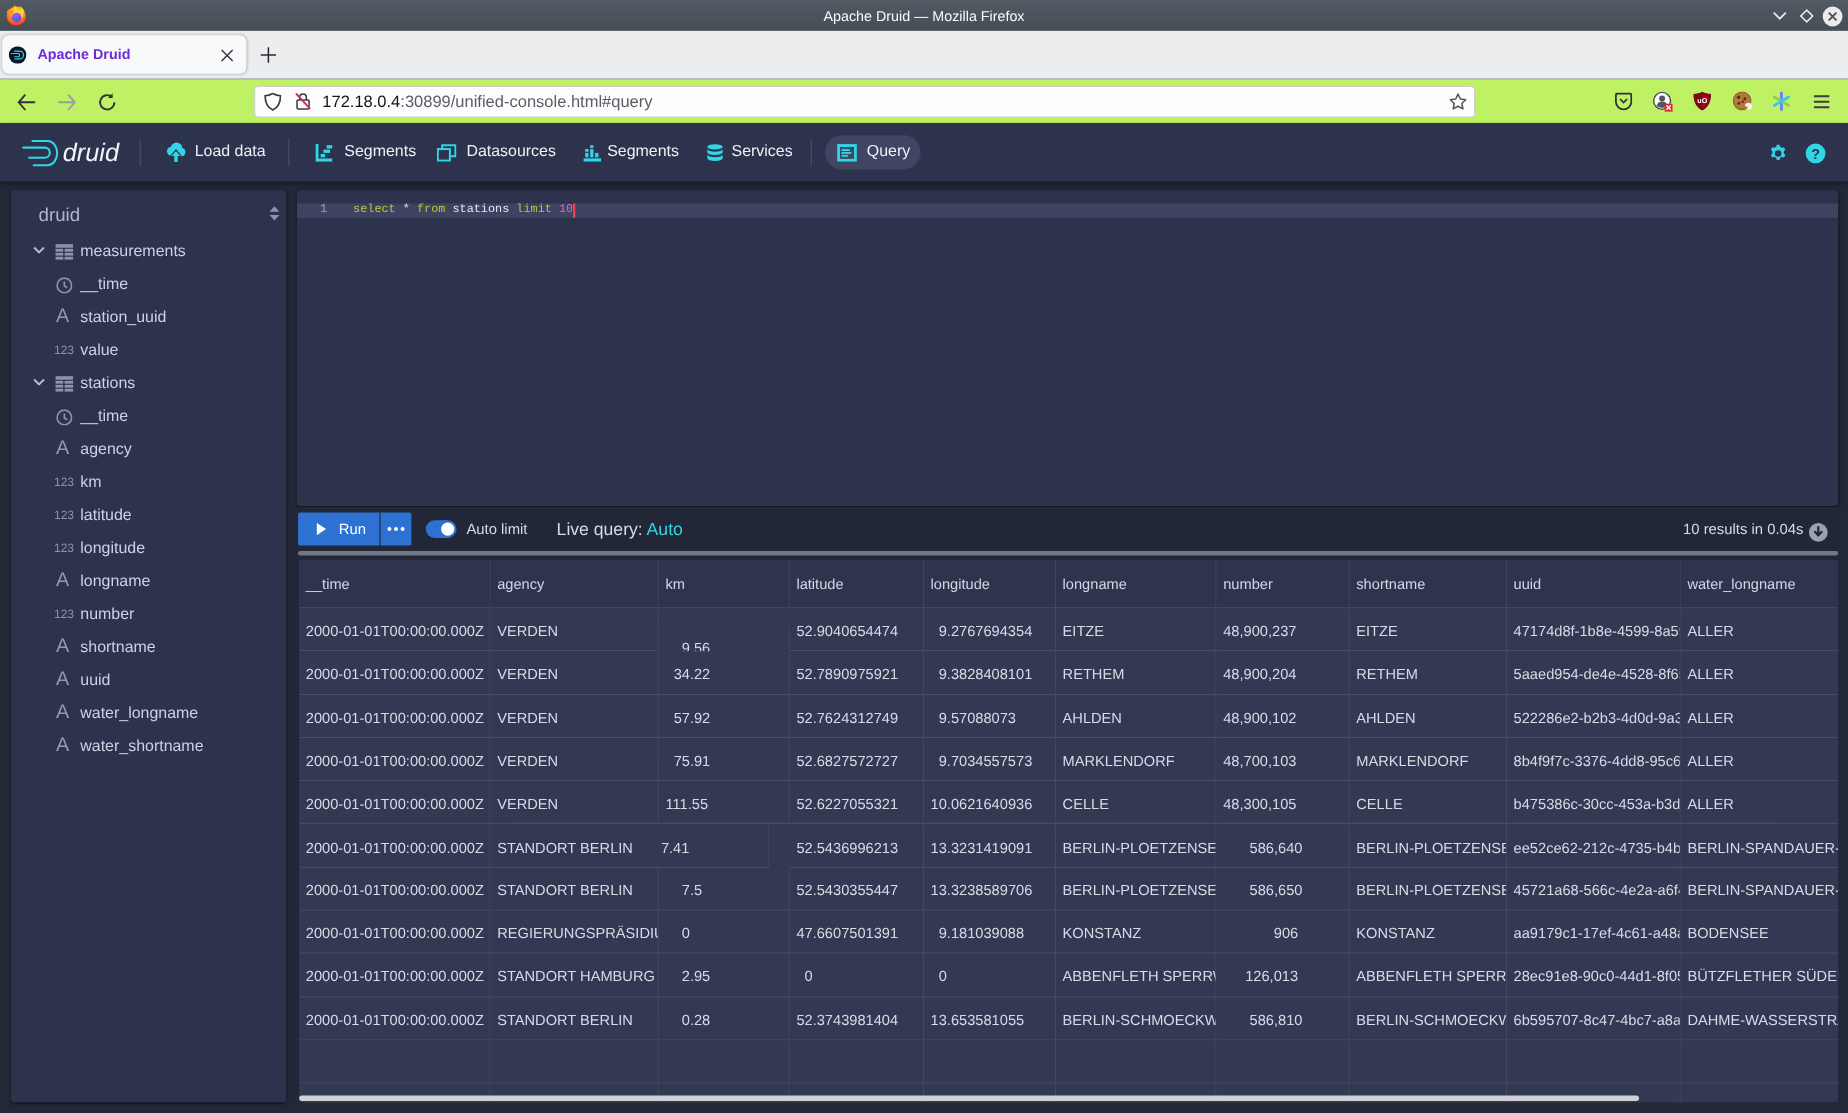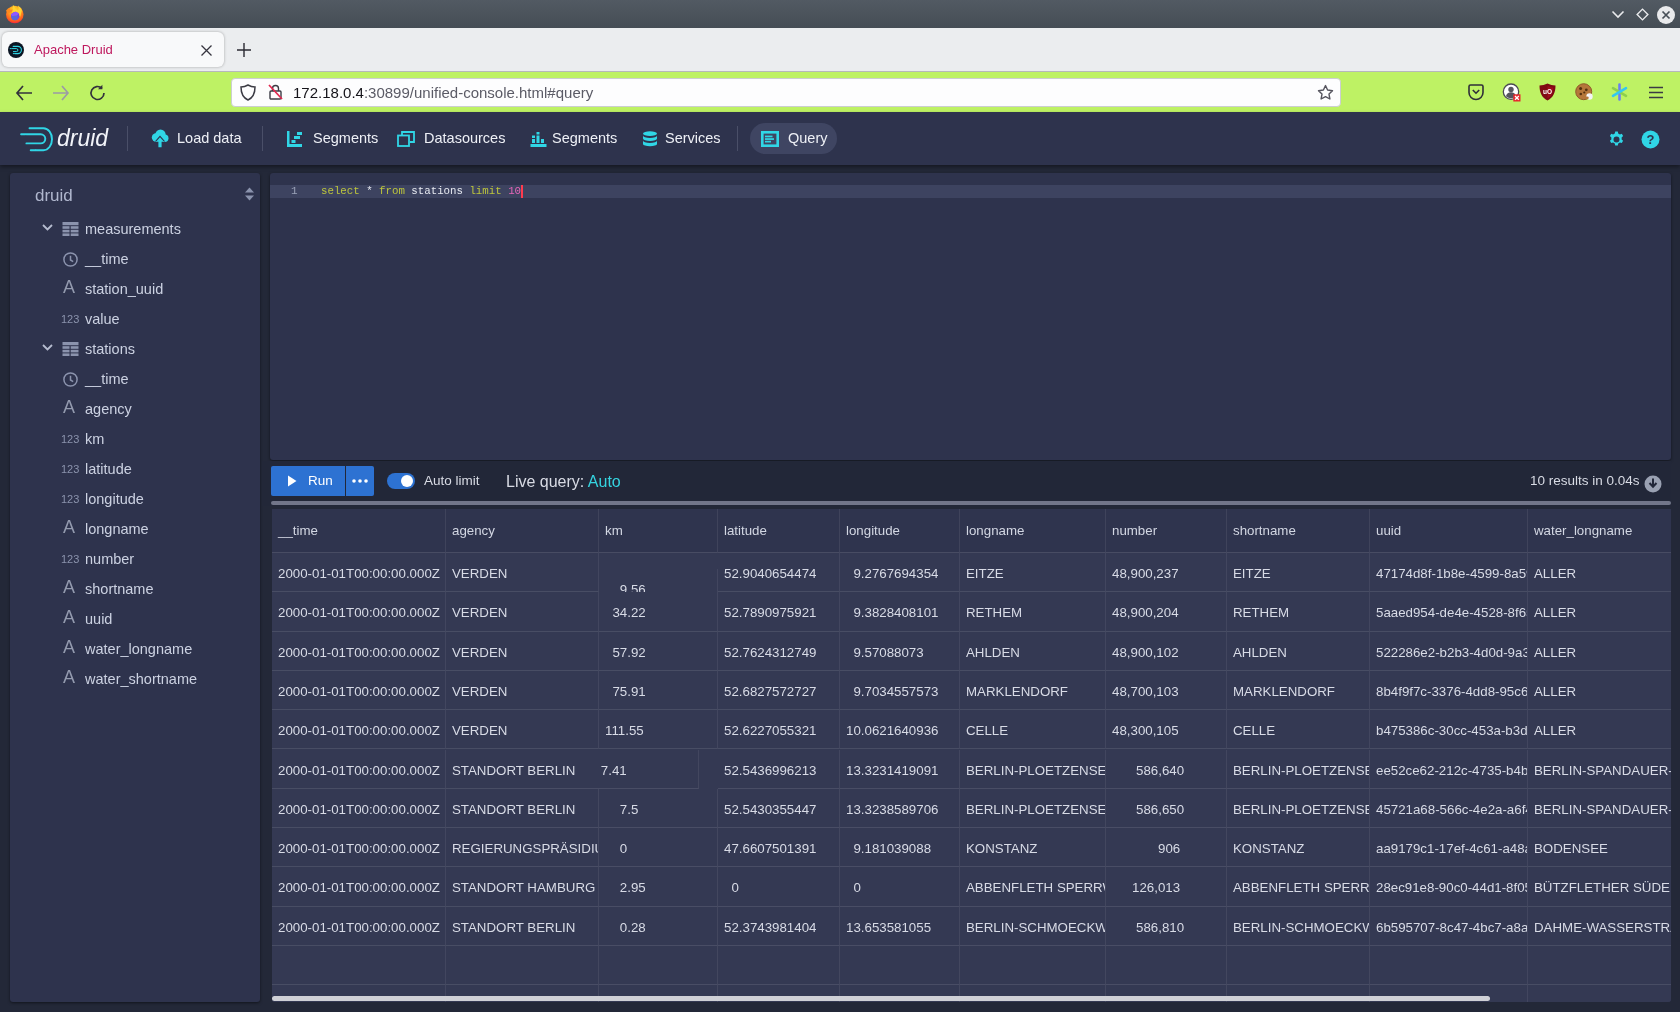--- a/index.html
+++ b/index.html
@@ -9,21 +9,21 @@
 
 
 #titlebar { position:absolute; left:0; top:0; width:1680px; height:28px;
   background:linear-gradient(#525a63,#454d55); }
 #titletext { position:absolute; top:7px; width:100%; text-align:center;
   color:#fbfbfe; font-size:13px; }
 #tabbar { position:absolute; left:0; top:28px; width:1680px; height:44px;
   background:#ebedef; border-bottom:1px solid #b6b8bb; }
 #tab { position:absolute; left:2px; top:4px; width:222px; height:35px;
   background:#f8f9fa; border-radius:6px; box-shadow:0 0 3px rgba(0,0,0,.3); }
-#tabtitle { position:absolute; left:32px; top:10px; font-size:13px; font-weight:400; color:#be185d; }
+#tabtitle { position:absolute; left:32px; top:10px; font-size:13px; font-weight:700; color:#6d28d9; }
 
 #newtab { position:absolute; left:236px; top:14px; width:16px; height:16px; }
 #navrow { position:absolute; left:0; top:72px; width:1680px; height:40px; background:#bef264; }
 #urlfield { position:absolute; left:231px; top:6px; width:1110px; height:29px;
   background:#fdfdfe; border:1px solid #ccced0; border-radius:4px; }
 #urltext { position:absolute; left:293px; top:12px; font-size:15px; color:#5b5b66; }
 #urltext b { color:#15141a; font-weight:400; }
 
 
 #dnav { position:absolute; left:0; top:112px; width:1680px; height:53px; background:#2e334d;
@@ -31,21 +31,21 @@
 .navsep { position:absolute; top:14px; width:1px; height:25px; background:#4a4f68; }
 .navlbl { position:absolute; top:18px; font-size:14.5px; color:#eef0f6; }
 #qpill { position:absolute; left:750px; top:11px; width:87px; height:31px; background:#3f4562; border-radius:15.5px; }
 #druidword { position:absolute; left:57px; top:13px; font-size:23px; font-style:italic; font-weight:400;
   color:#f2f4f9; letter-spacing:0; }
 
 
 #sidebar { position:absolute; left:10px; top:173px; width:250px; height:829px;
   background:#2e334d; box-shadow:0 1px 3px rgba(0,0,0,.5); border-radius:3px; }
 #sbtitle { position:absolute; left:25px; top:13px; font-size:17px; color:#b0b7ce; }
-.trow { position:absolute; left:12px; width:272px; height:30px;text-align:center; }
+.trow { position:absolute; left:0; width:272px; height:30px;text-align:center; }
 .trow .txt { position:absolute; left:63px; top:7px; font-size:14.5px; color:#ccd2e2; }
 .trow .icon { position:absolute; left:40px; top:7px; }
 .trow .chev { position:absolute; left:20px; top:10px; }
 .num123 { position:absolute; left:39px; top:9px; font-size:11px; color:#8b93ad; letter-spacing:0; }
 .aglyph { position:absolute; left:41px; top:3px; font-size:18px; color:#939aae; font-weight:400; }
 
 
 #editor { position:absolute; left:270px; top:173px; width:1401px; height:287px;
   background:#2e334d; box-shadow:0 1px 3px rgba(0,0,0,.5); border-radius:3px; }
 #curline { position:absolute; left:0; top:12px; width:1401px; height:13px; background:#3d4360; }
@@ -87,20 +87,21 @@
           <stop offset="100%" stop-color="#f2114d"></stop>
       </radialGradient>
     </defs>
     <circle cx="9.3" cy="10.5" r="8.3" fill="url(#ffo)"></circle>
     <path d="M7.5 1.2 q2.3 1.8 2 4 l3 1.5 q1 -2.5 -0.2 -4.8 q2.8 1.4 3.8 4.5 l-1.6 6 l-7.5 -2 z" fill="#ffd435"></path>
     <path d="M1 6.5 q1.5 -1.8 3.5 -2 l0.5 1.5 l2.5 -0.3 l-1.2 2.5 l-4 1 z" fill="#ff8a1e"></path>
     <circle cx="9.7" cy="12" r="4" fill="#7542e5"></circle>
     <circle cx="9.2" cy="12.9" r="3.1" fill="#5867dd"></circle>
     <path d="M5.4 10.5 l4.5 -3 l3.5 1.8 l-2.2 2 l-4.3 0.5 z" fill="#9059ff"></path>
   </svg>
+  <div id="titletext">Apache Druid — Mozilla Firefox</div>
 
   <svg class="abs" style="left:1611px;top:10px" width="14" height="9" viewBox="0 0 14 9">
       <path d="M1.5 1.5 L7 7 L12.5 1.5" stroke="#e9eaec" stroke-width="1.6" fill="none"></path>
     </svg>
   <svg class="abs" style="left:1636px;top:8px" width="13" height="13" viewBox="0 0 13 13">
       <rect x="2.7" y="2.7" width="7.6" height="7.6" transform="rotate(45 6.5 6.5)" stroke="#e9eaec" stroke-width="1.4" fill="none"></rect>
     </svg>
   <svg class="abs" style="left:1656px;top:5px" width="20" height="20" viewBox="0 0 20 20">
       <circle cx="10" cy="10" r="9" fill="#e9eaec"></circle>
       <path d="M6.5 6.5 L13.5 13.5 M13.5 6.5 L6.5 13.5" stroke="#474f57" stroke-width="1.7"></path>

